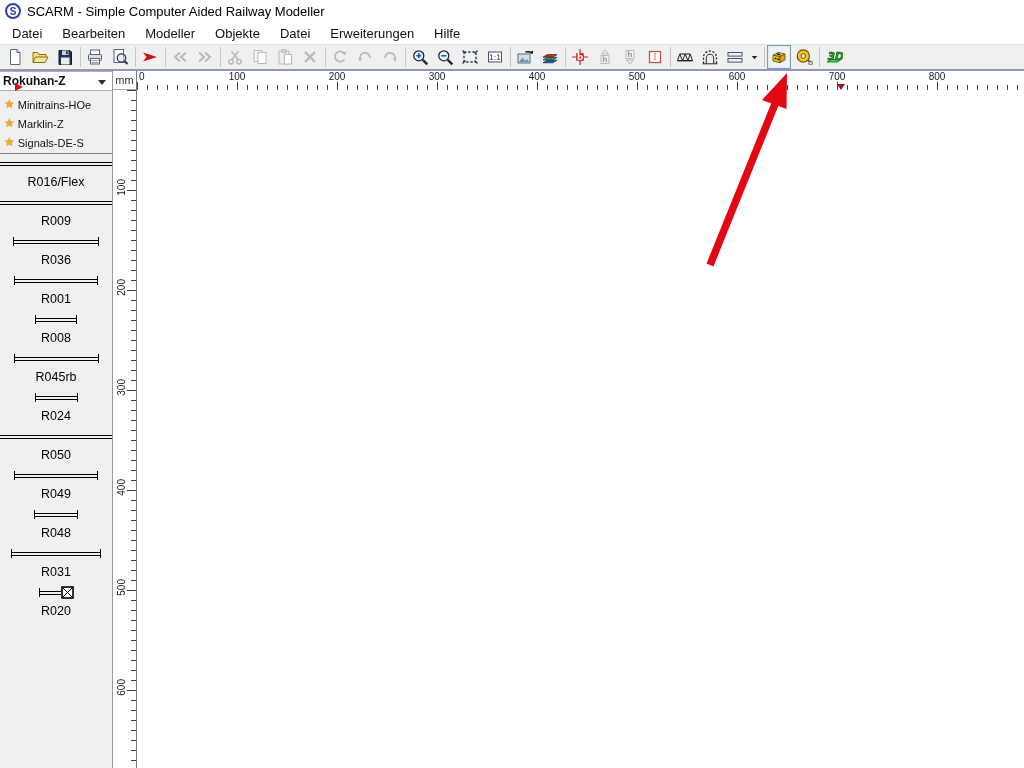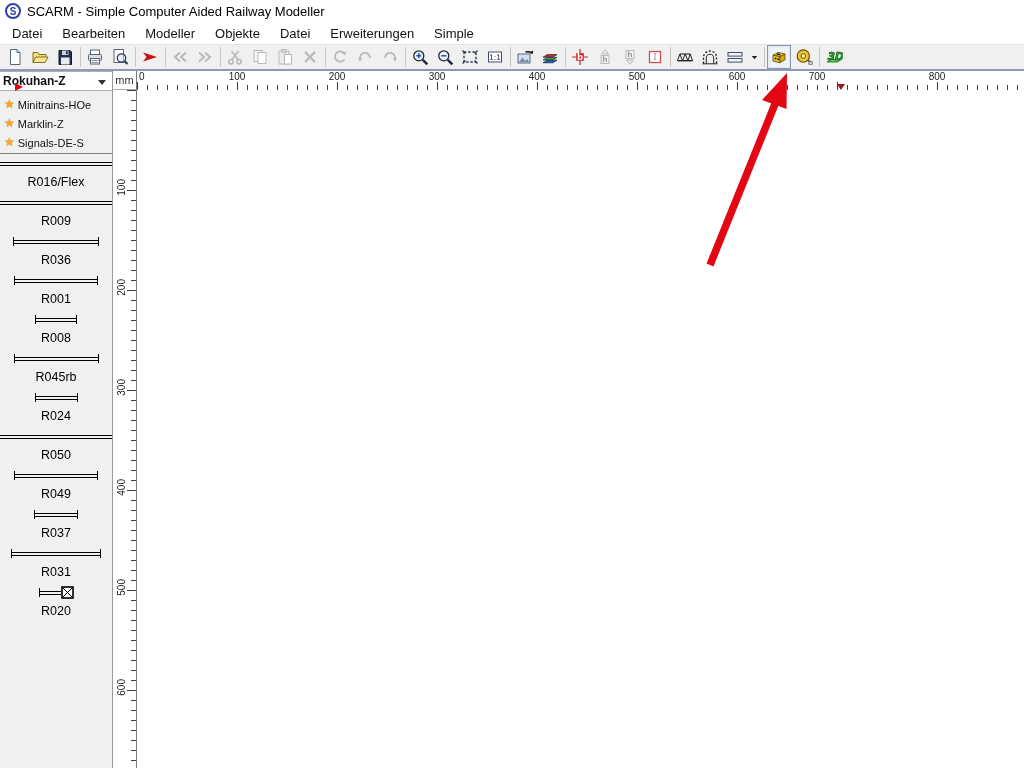--- a/index.html
+++ b/index.html
@@ -78,21 +78,21 @@
     <div class="appicon">S</div>
     <div class="apptitle">SCARM - Simple Computer Aided Railway Modeller</div>
   </div>
   <div class="menubar" id="menubar">
       <span class="mitem">Datei</span>
       <span class="mitem">Bearbeiten</span>
       <span class="mitem">Modeller</span>
       <span class="mitem">Objekte</span>
       <span class="mitem">Datei</span>
       <span class="mitem">Erweiterungen</span>
-      <span class="mitem">Simple</span>
+      <span class="mitem">Hilfe</span>
     </div>
   <div class="toolbar" id="toolbar">
       <div class="tbtn">
         <svg width="18" height="18" viewBox="0 0 18 18">
           <path d="M4.5 1.5h6.5l3 3v12h-9.5z" fill="#fff" stroke="#55677b"></path>
           <path d="M11 1.5v3h3" fill="#dbe6f0" stroke="#55677b"></path>
         </svg>
       </div>
       <div class="tbtn">
         <svg width="18" height="18" viewBox="0 0 18 18">
@@ -397,21 +397,21 @@
             </div>
           </div>
           <div class="plabel">R049</div>
         </div>
         <div class="part">
           <div class="pgfx">
             <div class="track-straight" style="width: 44px;">
               <div class="rails"></div>
             </div>
           </div>
-          <div class="plabel">R037</div>
+          <div class="plabel">R048</div>
         </div>
         <div class="part">
           <div class="pgfx">
             <div class="track-straight" style="width: 90px;">
               <div class="rails"></div>
             </div>
           </div>
           <div class="plabel">R031</div>
         </div>
         <div class="part">
@@ -524,21 +524,21 @@
       <div class="htick" style="left: 860px; height: 5px;"></div>
       <div class="htick" style="left: 870px; height: 5px;"></div>
       <div class="htick" style="left: 880px; height: 5px;"></div>
       <div class="hlabel" style="left: 2px; transform: none;">0</div>
       <div class="hlabel" style="left: 100px;">100</div>
       <div class="hlabel" style="left: 200px;">200</div>
       <div class="hlabel" style="left: 300px;">300</div>
       <div class="hlabel" style="left: 400px;">400</div>
       <div class="hlabel" style="left: 500px;">500</div>
       <div class="hlabel" style="left: 600px;">600</div>
-      <div class="hlabel" style="left: 680px;">700</div>
+      <div class="hlabel" style="left: 700px;">700</div>
       <div class="hlabel" style="left: 800px;">800</div>
       <div class="hmarker" style="left: 704px;"></div>
     </div>
   <div class="vruler" id="vruler">
       <div class="vtick" style="top: 0px; width: 9px;"></div>
       <div class="vtick" style="top: 10px; width: 5px;"></div>
       <div class="vtick" style="top: 20px; width: 5px;"></div>
       <div class="vtick" style="top: 30px; width: 5px;"></div>
       <div class="vtick" style="top: 40px; width: 5px;"></div>
       <div class="vtick" style="top: 50px; width: 5px;"></div>

